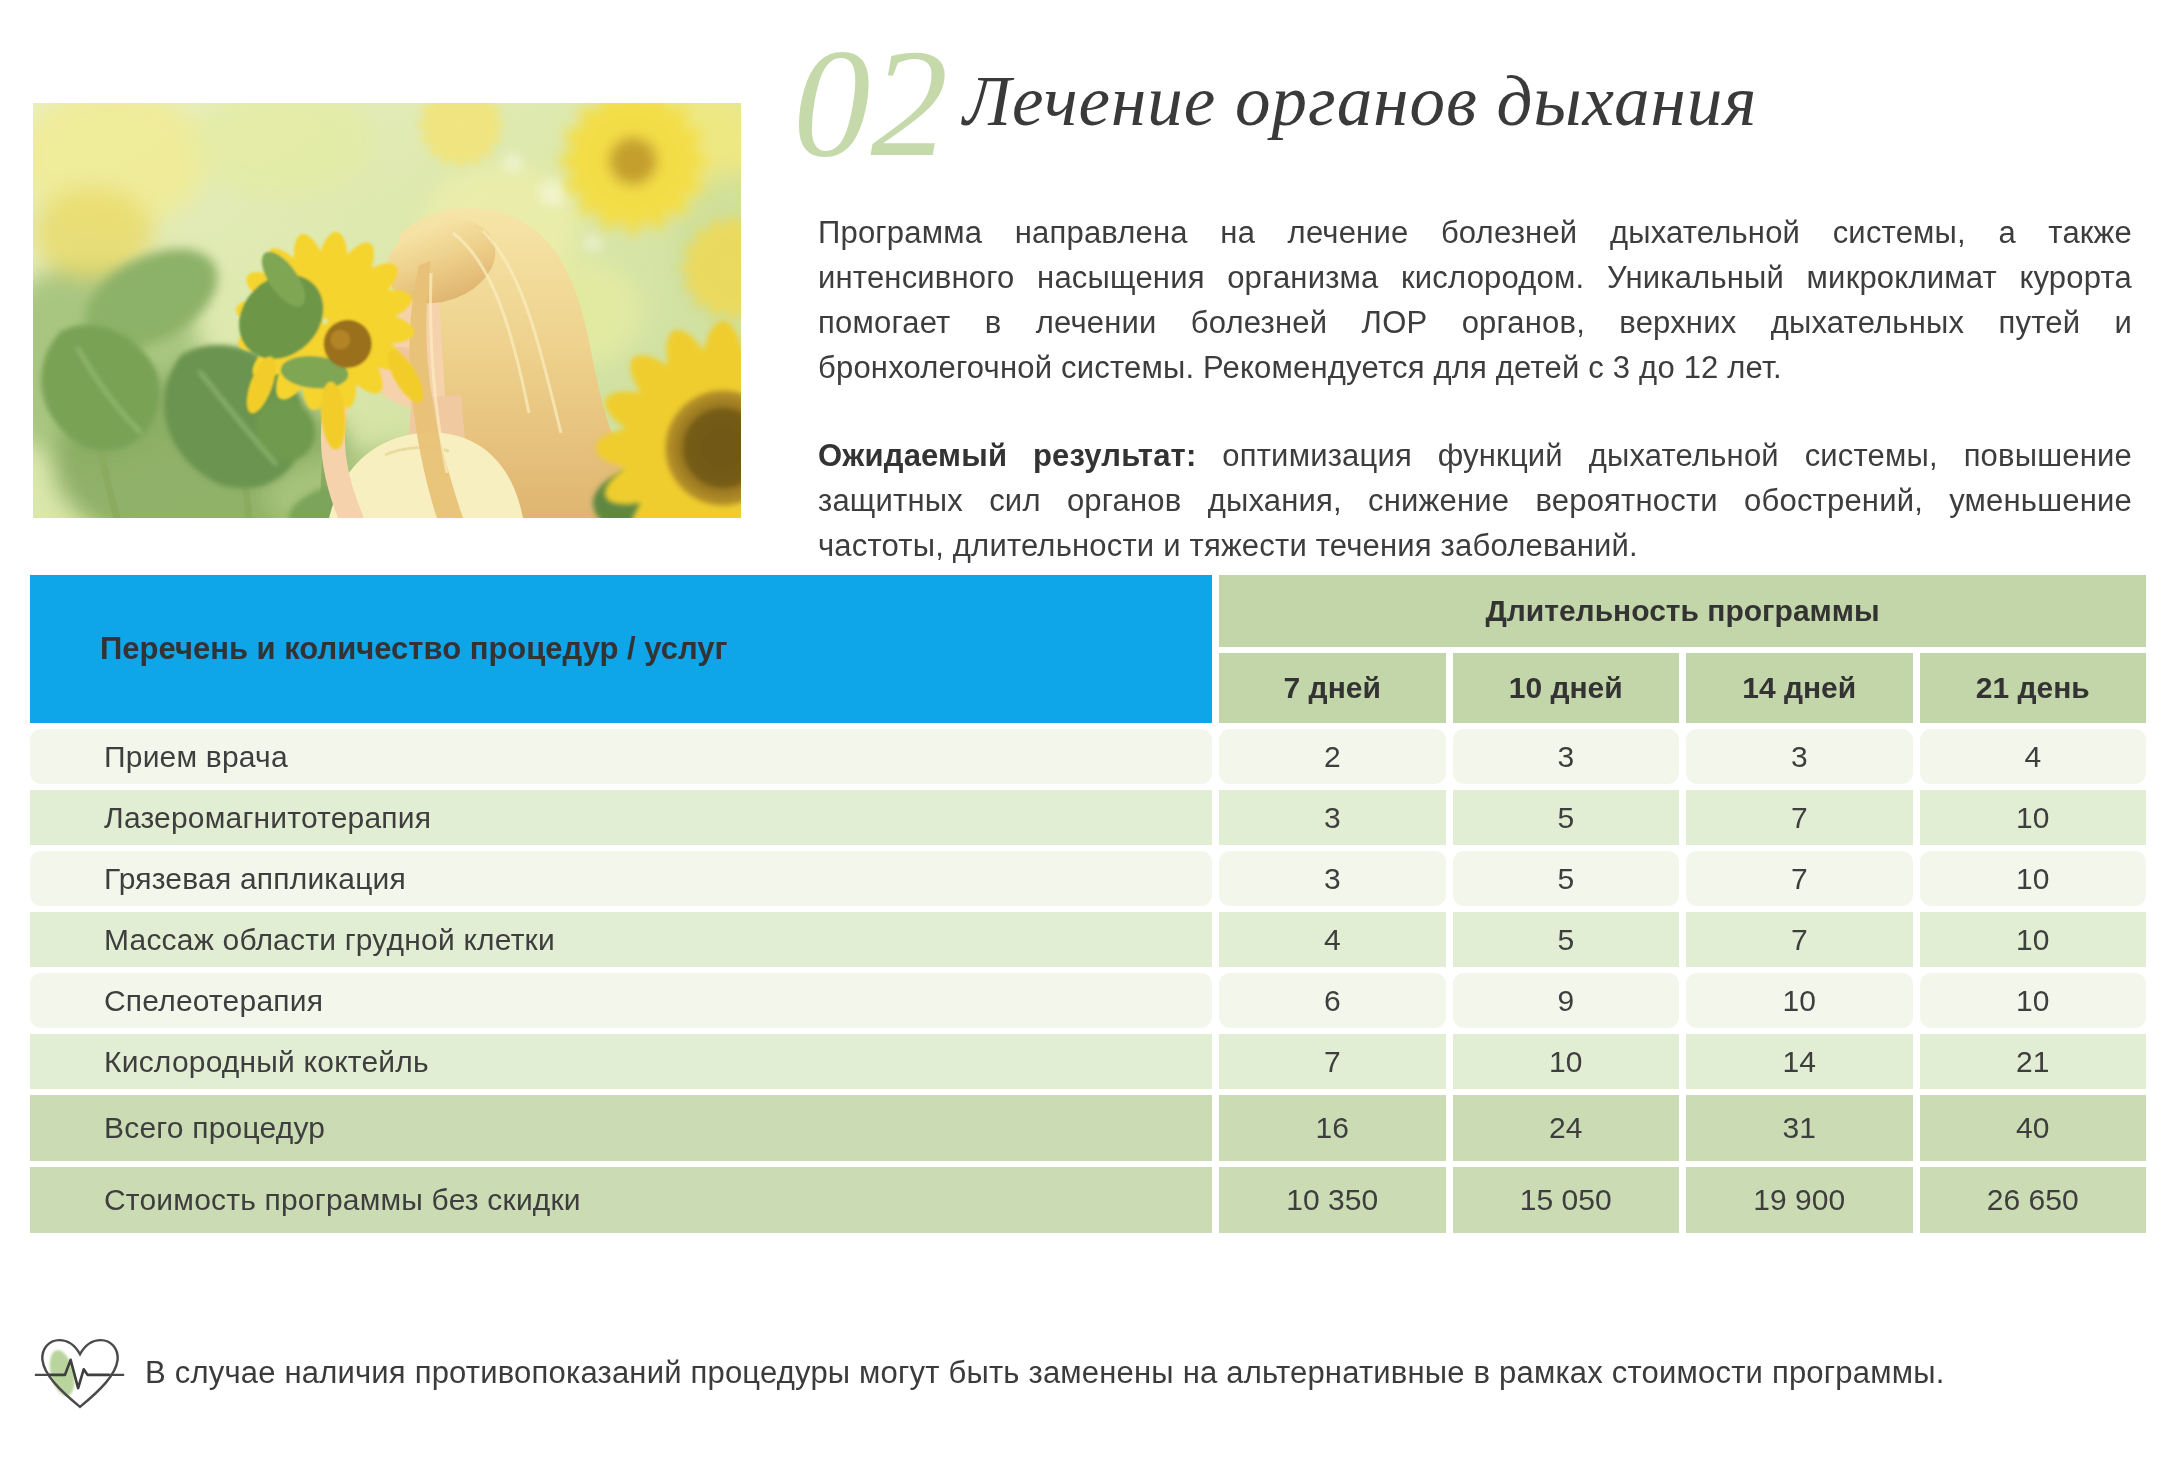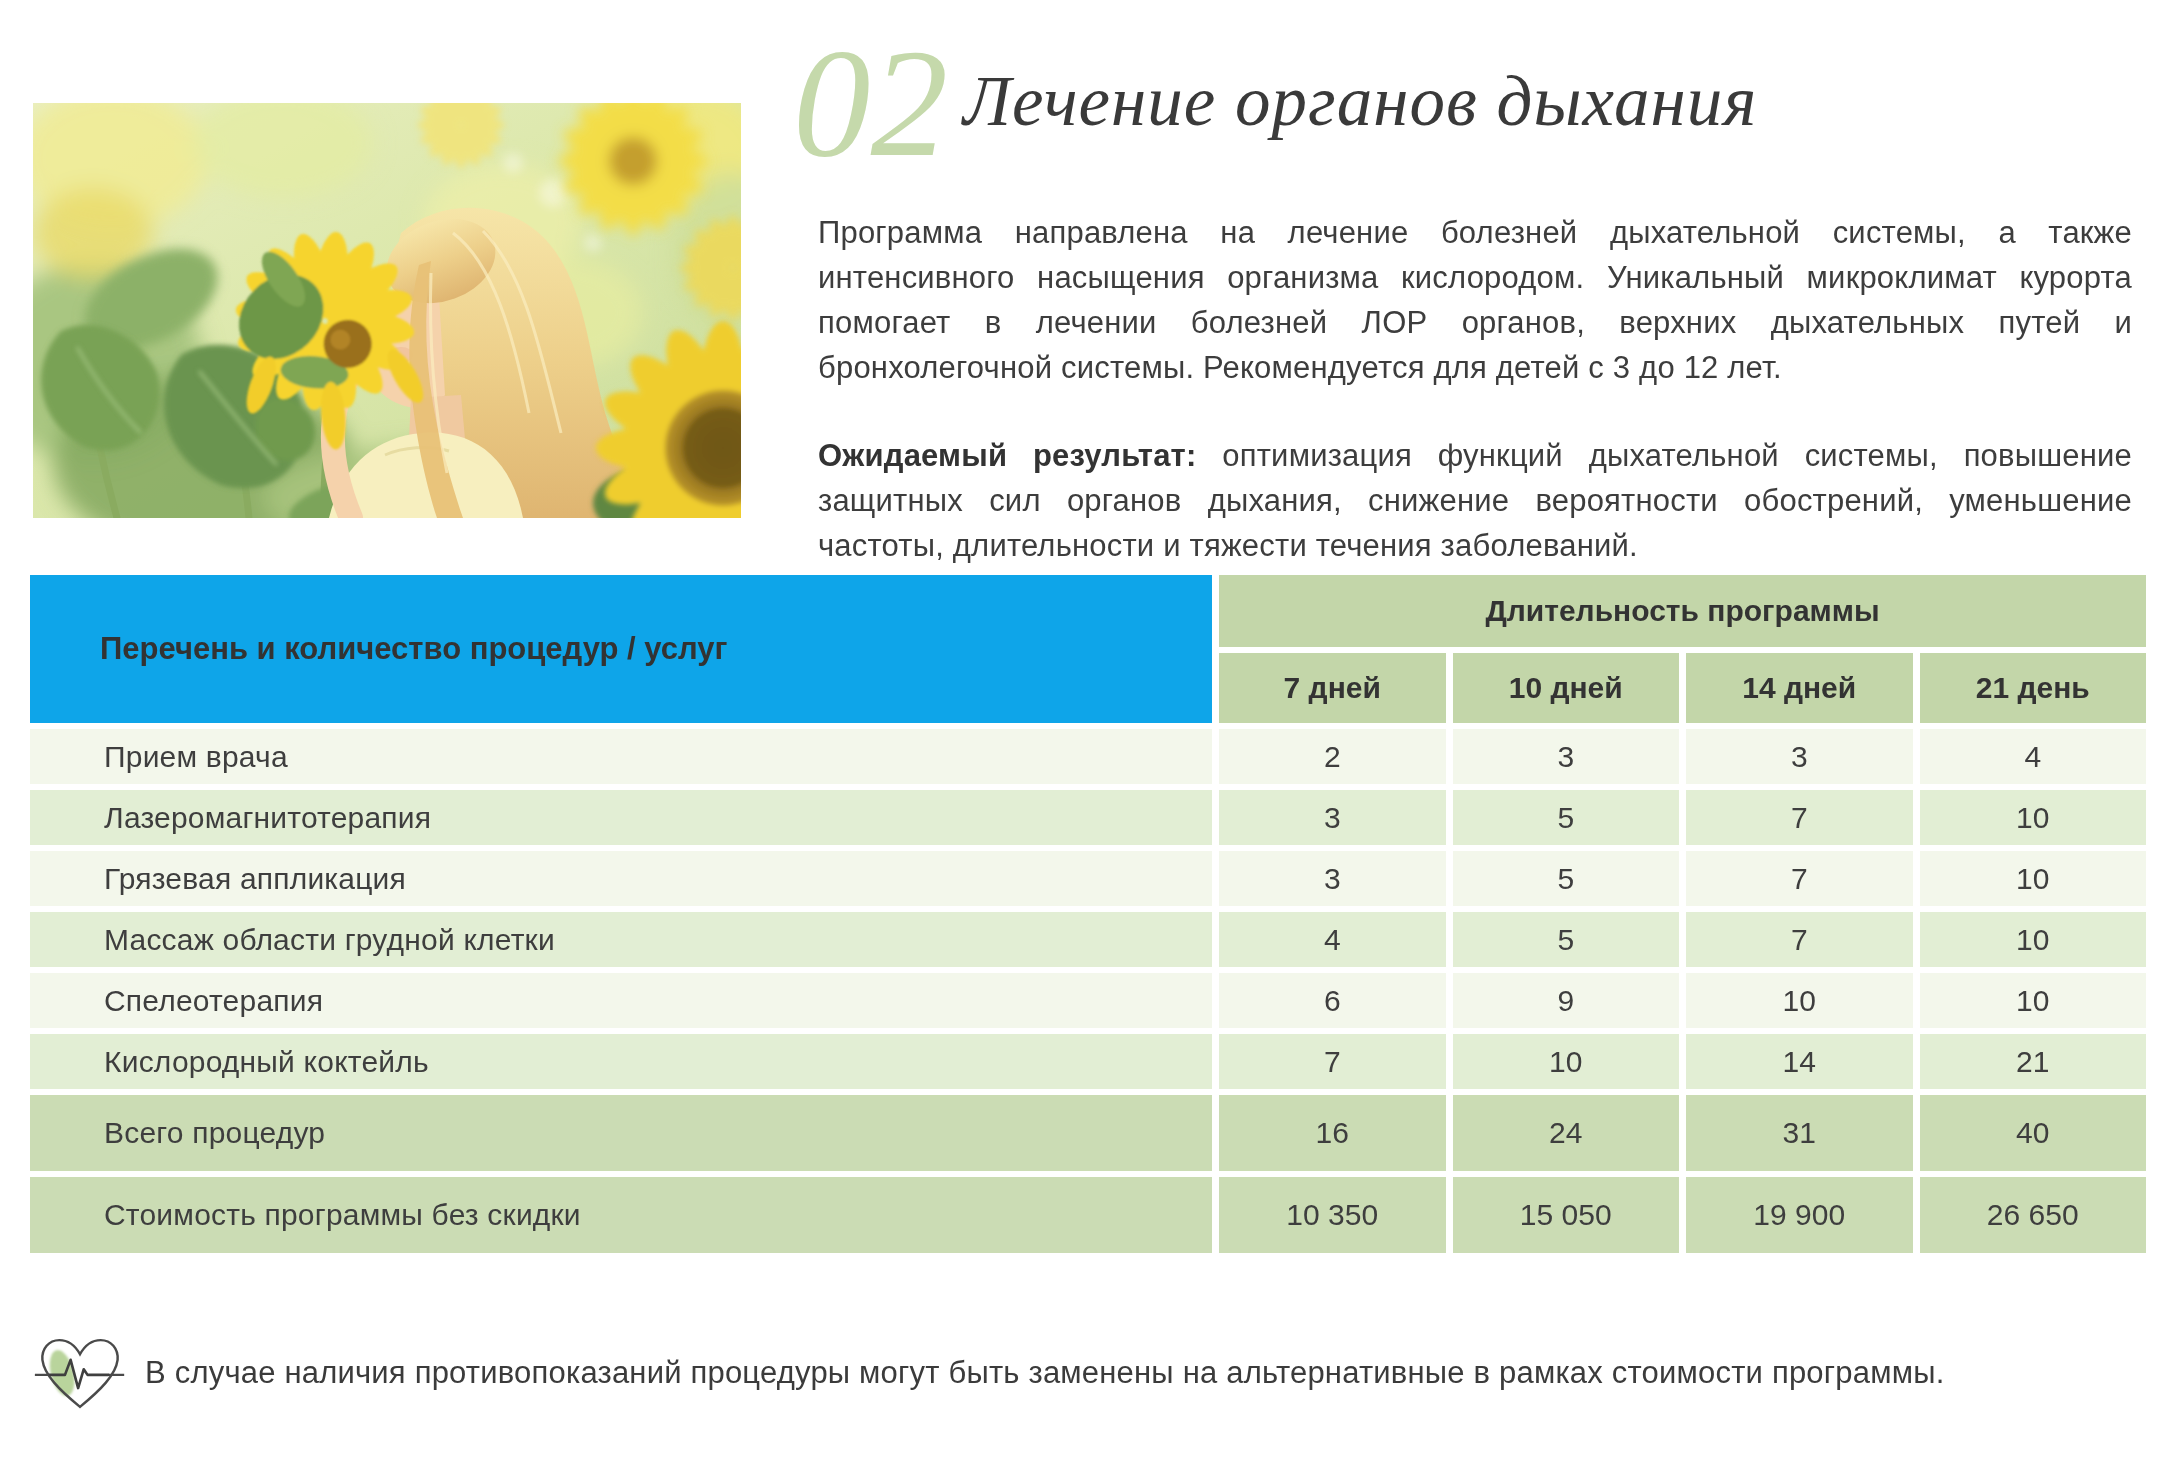--- a/index.html
+++ b/index.html
@@ -79,23 +79,23 @@
     display:flex;align-items:center;justify-content:center;
     font-weight:700;font-size:30px;color:#333333;
   }
   .tr{
     display:grid;
     grid-template-columns:1182px 1fr 1fr 1fr 1fr;
     column-gap:7px;
     margin-top:6px;
     height:55px;
   }
-  .tr.summary{height:76px;}
+  .tr.summary{height:66px;}
   .tr .td{display:flex;align-items:center;}
-  .tr.cream  .td{background:#f3f7eb;}
+  .tr.cream  .td{background:#f3f7eb;border-radius:11px;}
   .tr.tint   .td{background:#e2eed4;}
   .tr.summary .td{background:#cbdcb4;}
   .td.name{padding-left:74px;font-size:30px;color:#3e3e3e;letter-spacing:.2px;}
   .td.num{justify-content:center;font-size:30px;color:#3e3e3e;}
   .tr.bold .td{font-weight:700;color:#2c2c2c;}
 
   
   .footnote{
     position:absolute;left:33px;top:1326px;width:2110px;
     display:flex;align-items:center;gap:18px;

